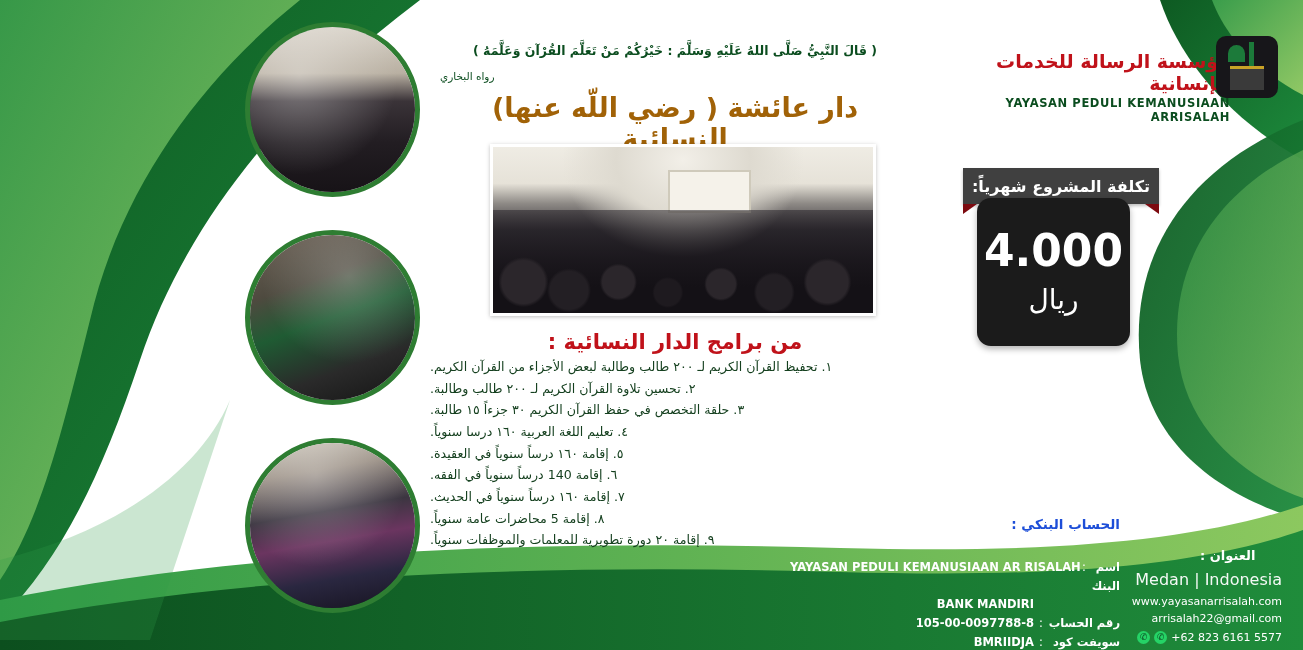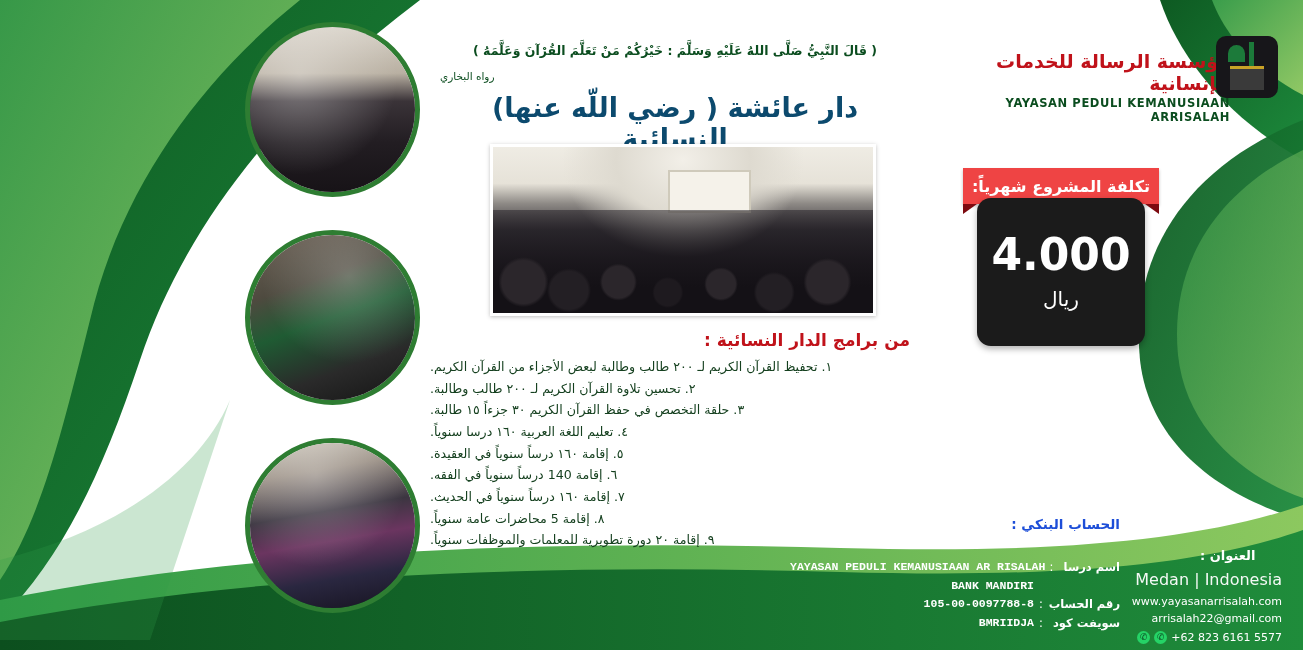--- a/index.html
+++ b/index.html
@@ -71,21 +71,21 @@
     left: 440px; top: 70px; width: 470px;
     text-align: left;
     color: #0b4d1f;
     font-size: 10.5px;
     direction: rtl;
   }
   .main-title {
     position: absolute;
     left: 440px; top: 92px; width: 470px;
     text-align: center;
-    color: #0c4a6e;
+    color: #a16207;
     font-size: 27px;
     font-weight: bold;
     direction: rtl;
     letter-spacing: .5px;
   }
 
   .hero-photo {
     position: absolute;
     left: 490px; top: 144px;
     width: 386px; height: 172px;
@@ -110,23 +110,23 @@
       radial-gradient(circle at 46% 80%, #1e1a1f 0 6%, rgba(0,0,0,0) 7%),
       radial-gradient(circle at 60% 72%, #2b262b 0 6%, rgba(0,0,0,0) 7%),
       radial-gradient(circle at 74% 80%, #231f24 0 6%, rgba(0,0,0,0) 7%),
       radial-gradient(circle at 88% 70%, #2b262b 0 6%, rgba(0,0,0,0) 7%),
       linear-gradient(180deg, rgba(40,36,42,.55), #141116 75%);
   }
 
   .programs-title {
     position: absolute;
     left: 440px; top: 330px; width: 470px;
-    text-align: right;
+    text-align: center;
     color: #c0121a;
-    font-size: 17px;
+    font-size: 21px;
     font-weight: bold;
     direction: rtl;
   }
   .programs-list {
     position: absolute;
     left: 430px; top: 356px; width: 490px;
     direction: rtl;
     text-align: left;
     color: #15401f;
     font-size: 12.6px;
@@ -180,52 +180,52 @@
     width: 34px; height: 24px;
     background: #3a3a3a;
     border-top: 3px solid #c9a227;
   }
 
   
   .cost-ribbon {
     position: absolute;
     left: 963px; top: 168px;
     width: 196px; height: 36px;
-    background: #ef4444;
+    background: #404040;
     color: #fff;
     font-size: 16px;
     font-weight: bold;
     display: flex; align-items: center; justify-content: center;
     direction: rtl;
     box-shadow: 0 2px 3px rgba(0,0,0,.25);
   }
   .cost-ribbon::before, .cost-ribbon::after {
     content: ""; position: absolute; top: 36px;
     border-style: solid;
   }
   .cost-ribbon::before {
     left: 0; border-width: 0 0 10px 14px; border-color: transparent transparent transparent #7d0a10;
   }
   .cost-ribbon::after {
     right: 0; border-width: 0 14px 10px 0; border-color: transparent #7d0a10 transparent transparent;
   }
   .cost-box {
     position: absolute;
     left: 977px; top: 198px;
-    width: 168px; height: 148px;
+    width: 153px; height: 148px;
     background: #1b1b1b;
     border-radius: 14px;
     color: #ffffff;
     display: flex; flex-direction: column;
     align-items: center; justify-content: center;
     direction: rtl;
     box-shadow: 0 3px 6px rgba(0,0,0,.3);
   }
   .cost-amount { font-size: 44px; font-weight: bold; line-height: 1; }
-  .cost-currency { font-size: 20px; margin-top: 10px; }
+  .cost-currency { font-size: 28px; margin-top: 10px; }
 
   
   .bank-title {
     position: absolute;
     left: 980px; top: 516px;
     width: 140px;
     text-align: right;
     color: #1d4ed8;
     font-size: 13.5px;
     font-weight: bold;
@@ -239,21 +239,20 @@
     color: #ffffff;
     font-size: 11.5px;
     line-height: 1.62;
   }
   .bank-row { display: flex; justify-content: flex-start; }
   .bank-row .lbl { width: 72px; text-align: right; font-weight: bold; }
   .bank-row .colon { width: 14px; text-align: center; }
   .bank-row .val {
     direction: ltr; text-align: right; font-weight: bold;
     white-space: nowrap;
-    font-family: Liberation Mono, monospace;
   }
 
   .addr-title {
     position: absolute;
     left: 1200px; top: 548px;
     width: 80px;
     text-align: left;
     color: #ffffff;
     font-size: 13px;
     font-weight: bold;
@@ -369,21 +368,21 @@
 
   <div class="cost-ribbon">تكلفة المشروع شهرياً:</div>
   <div class="cost-box">
     <div class="cost-amount">4.000</div>
     <div class="cost-currency">ريال</div>
   </div>
 
   <div class="bank-title">الحساب البنكي :</div>
   <div class="bank-rows">
     <div class="bank-row">
-      <span class="lbl">اسم درسا</span>
+      <span class="lbl">اسم البنك</span>
       <span class="colon">:</span>
       <span class="val">YAYASAN PEDULI KEMANUSIAAN AR RISALAH</span>
     </div>
     <div class="bank-row">
       <span class="lbl"></span>
       <span class="colon"></span>
       <span class="val">BANK MANDIRI</span>
     </div>
     <div class="bank-row">
       <span class="lbl">رقم الحساب</span>

